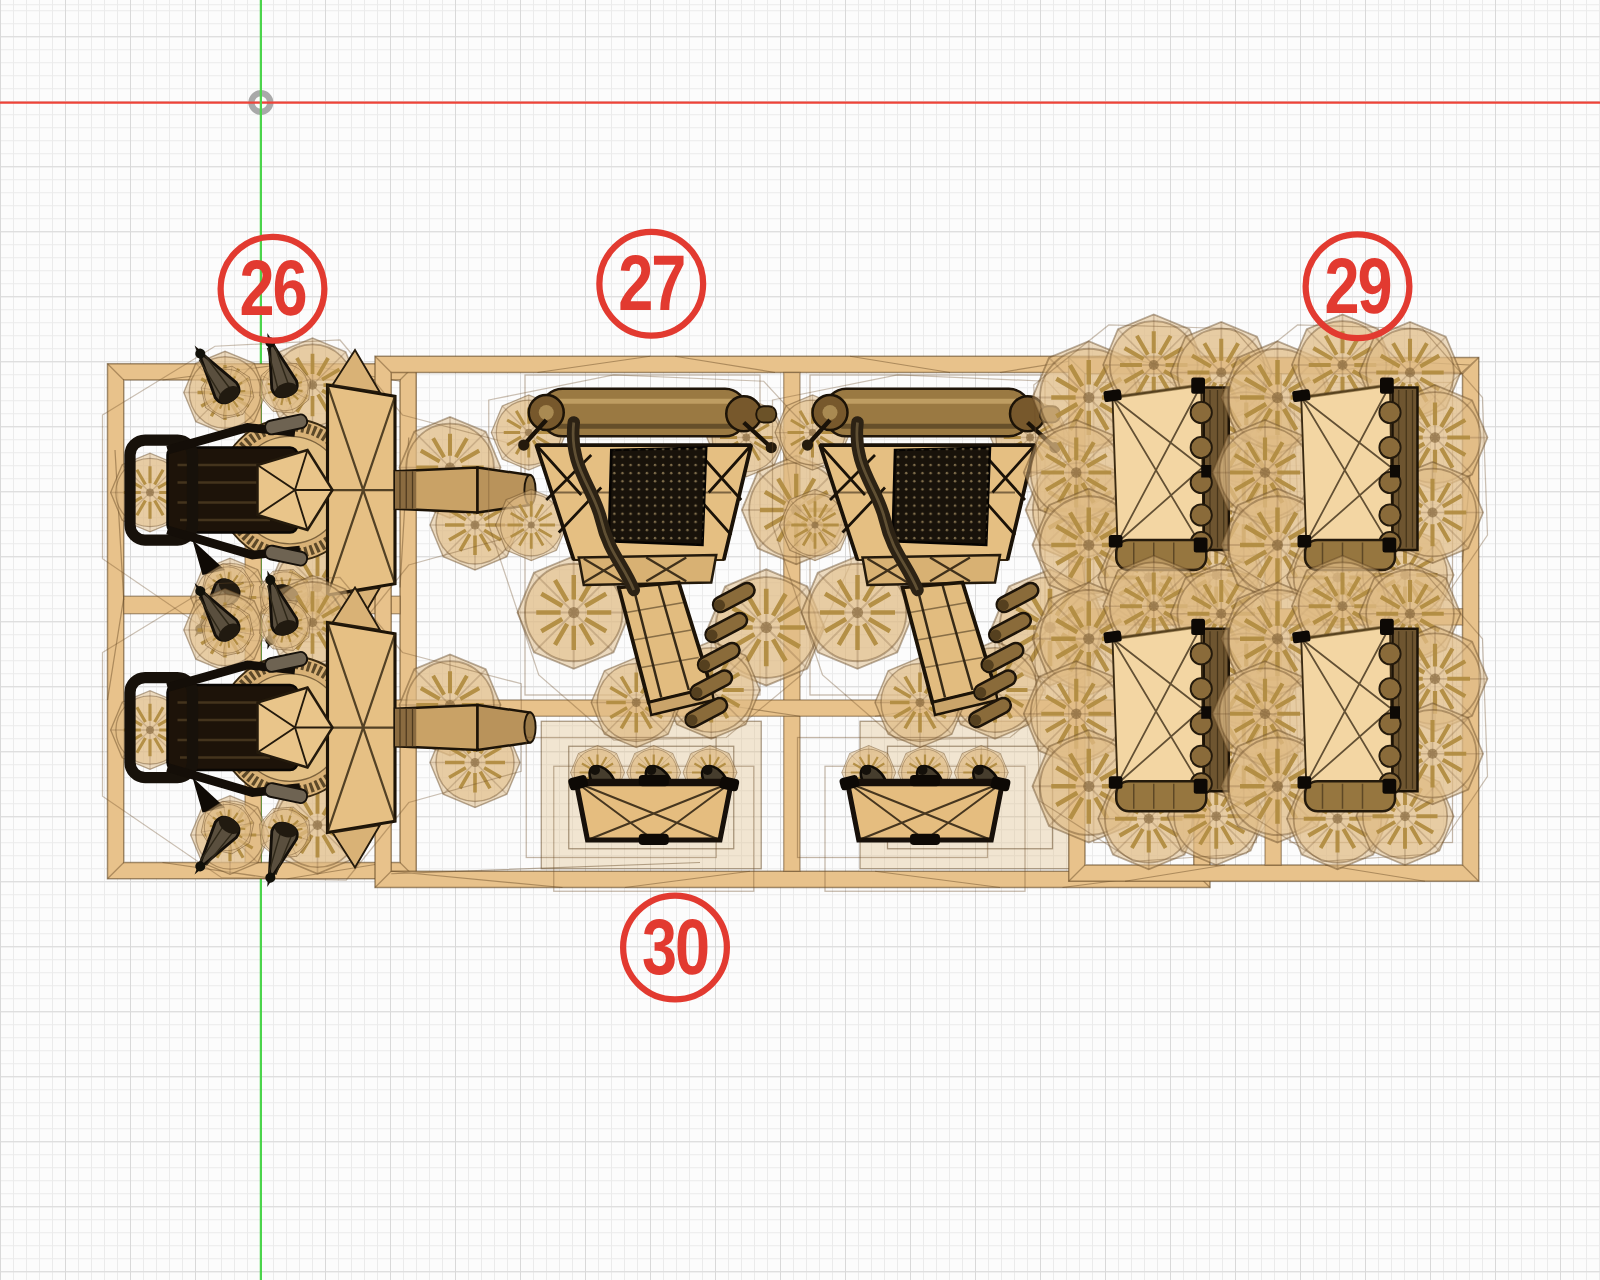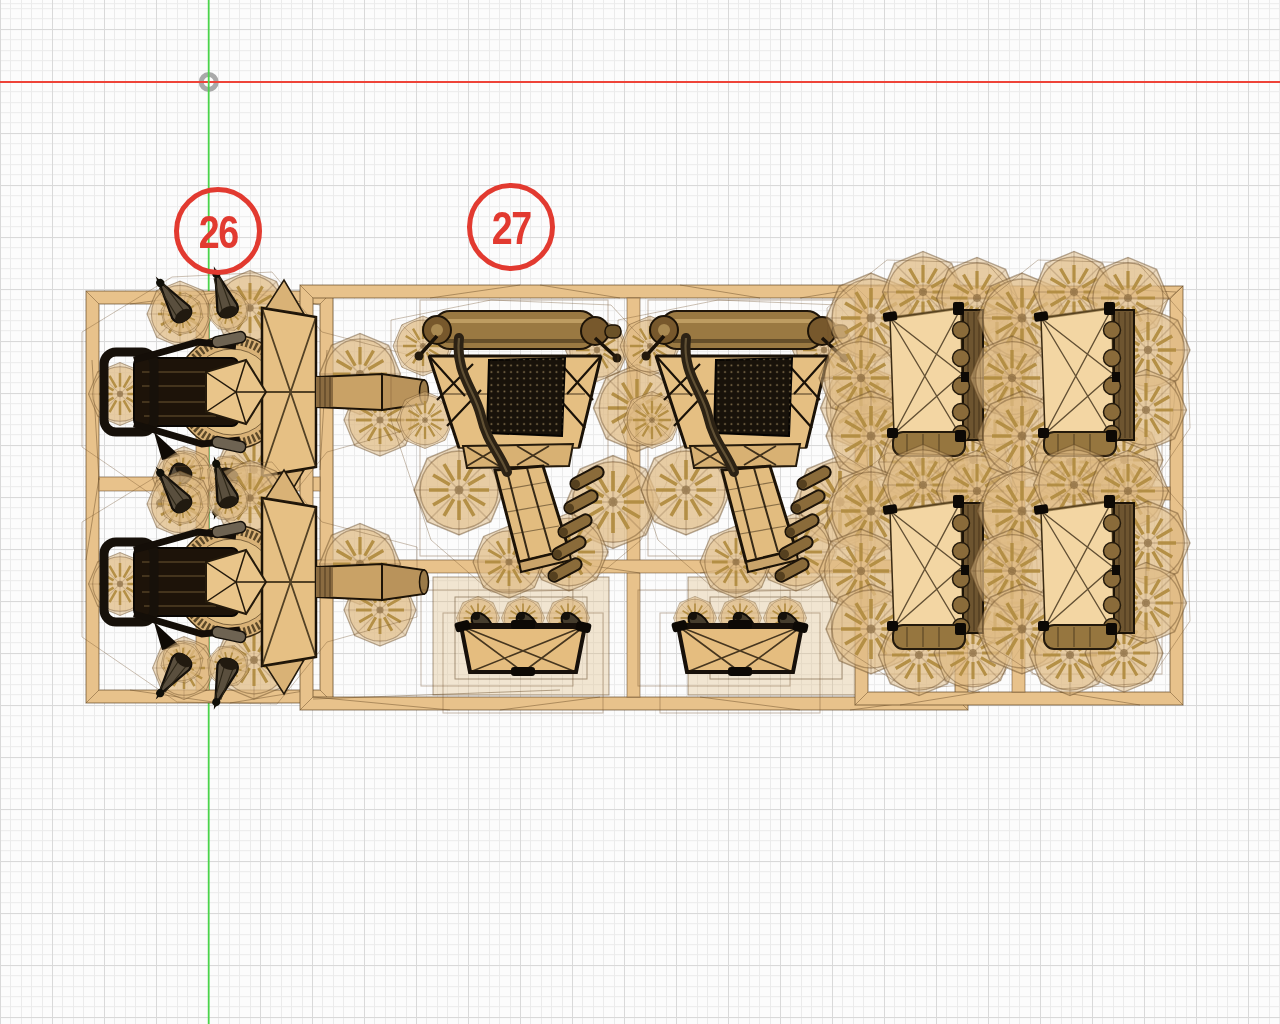--- a/index.html
+++ b/index.html
@@ -12,25 +12,25 @@
       repeating-linear-gradient(to right, var(--grid-minor,#ebebeb) 0 1px, transparent 1px 10.4px),
       repeating-linear-gradient(to bottom, var(--grid-minor,#ebebeb) 0 1px, transparent 1px 10.4px);
     background-position:0 0, 0 29px, 0 0, 0 8.2px;}
   svg.scene{position:absolute;left:0;top:0;}
   .xaxis{stroke:var(--axis-x,#ee4338);stroke-width:1.8;}
   .yaxis{stroke:var(--axis-y,#4bd44b);stroke-width:1.8;}
   .origin-ring{stroke:var(--origin,#a2a2a2);fill:none;stroke-width:5;opacity:.92;}
   .badge{position:absolute;width:88px;height:88px;box-sizing:border-box;
     border:5px solid var(--red,#e23a30);border-radius:50%;
     display:flex;align-items:center;justify-content:center;
-    color:var(--red,#e23a30);font-weight:700;font-size:47px;line-height:1;
+    color:var(--red,#e23a30);font-weight:700;font-size:63px;line-height:1;
     letter-spacing:-2px;background:transparent;cursor:default;}
   .badge span{display:inline-block;transform:scaleX(.8);}
   .b26{left:174px;top:187px;}
-  .b27{left:467px;top:183px;}
+  .b27{left:477px;top:183px;}
   .b28{left:848px;top:185px;}
   .b29{left:1042px;top:185px;}
   .b30{left:496px;top:714px;}
 </style>
 </head>
 <body>
 
 <div class="viewport">
   <div class="grid-bg"></div>
 
@@ -281,13 +281,19 @@
       <use href="#table" transform="translate(740,648)"></use>
     </g>
   </svg>
 
   <div class="badge b26">
     <span>26</span>
   </div>
   <div class="badge b27">
     <span>27</span>
   </div>
+  <div class="badge b29">
+    <span>29</span>
+  </div>
+  <div class="badge b30">
+    <span>30</span>
+  </div>
 </div>
 
 </body></html>

